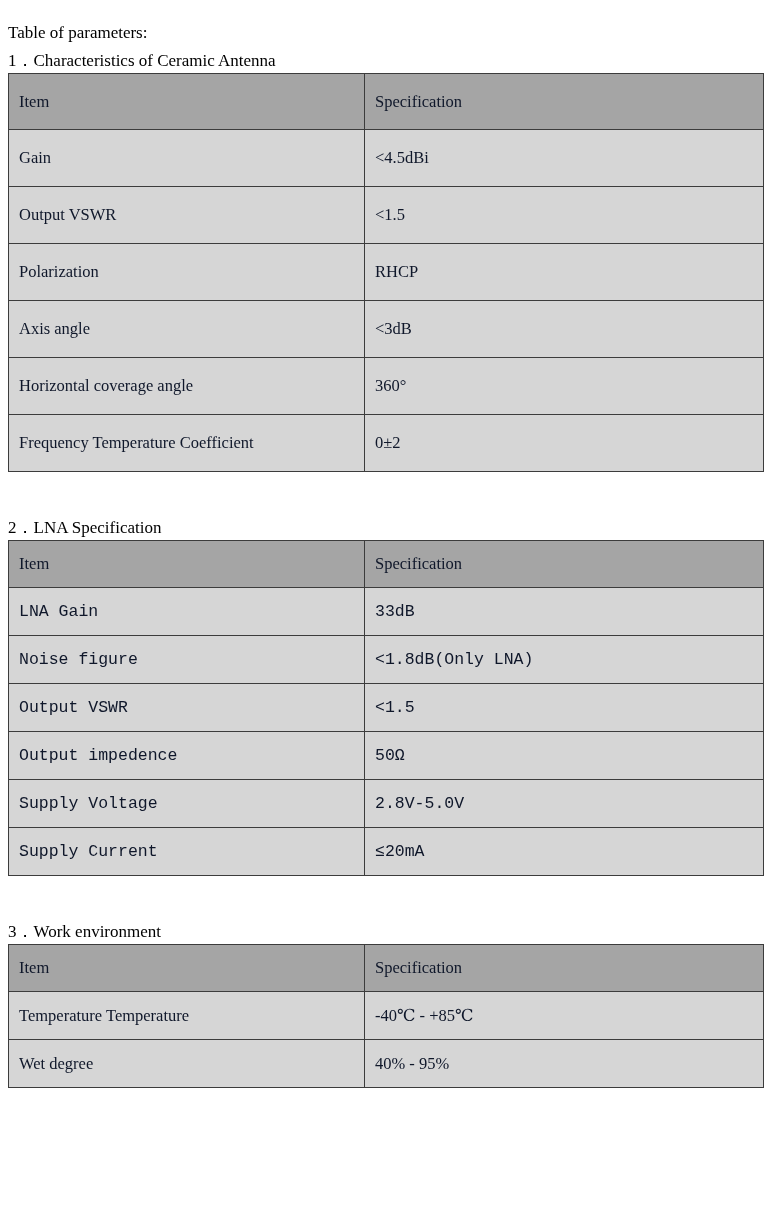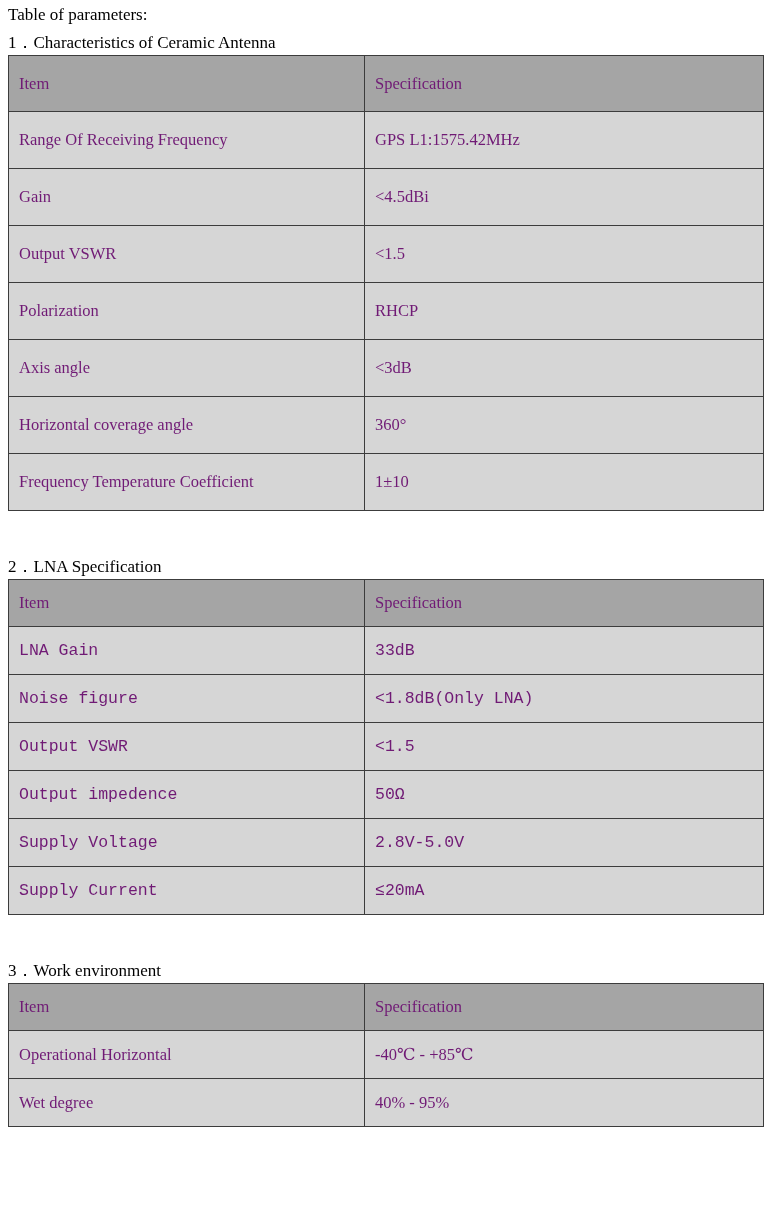--- a/index.html
+++ b/index.html
@@ -18,21 +18,21 @@
   .page {
     position: relative;
     width: 770px;
     height: 1229px;
     box-sizing: border-box;
     padding: 0;
   }
   .intro {
     font-size: 17px;
     line-height: 24px;
-    margin: 3px 0 0 8px;
+    margin: 21px 0 0 8px;
     white-space: pre;
   }
   .section-heading {
     font-size: 17px;
     line-height: 23px;
     margin: 4px 0 0 8px;
     white-space: pre;
   }
   table.spec {
     border-collapse: collapse;
@@ -45,21 +45,21 @@
   table.spec col.c-item { width: 356px; }
   table.spec col.c-spec { width: 399px; }
   table.spec th, table.spec td {
     border: 1px solid #3c3c3c;
     text-align: left;
     vertical-align: middle;
     font-weight: normal;
     font-size: 16.5px;
     padding: 0 0 0 10px;
     background: #d6d6d6;
-    color: #701a75;
+    color: #0f172a;
     overflow: hidden;
     white-space: pre;
   }
   table.spec thead th {
     background: #a5a5a5;
   }
   
   table.t1 thead th { height: 55px; }
   table.t1 tbody td { height: 56px; }
   
@@ -86,24 +86,20 @@
         <col class="c-spec">
       </colgroup>
     <thead>
       <tr>
         <th>Item</th>
         <th>Specification</th>
       </tr>
     </thead>
     <tbody>
       <tr>
-        <td>Range Of Receiving Frequency</td>
-        <td>GPS L1:1575.42MHz</td>
-      </tr>
-      <tr>
         <td>Gain</td>
         <td>&lt;4.5dBi</td>
       </tr>
       <tr>
         <td>Output VSWR</td>
         <td>&lt;1.5</td>
       </tr>
       <tr>
         <td>Polarization</td>
         <td>RHCP</td>
@@ -111,21 +107,21 @@
       <tr>
         <td>Axis angle</td>
         <td>&lt;3dB</td>
       </tr>
       <tr>
         <td>Horizontal coverage angle</td>
         <td>360°</td>
       </tr>
       <tr>
         <td>Frequency Temperature Coefficient</td>
-        <td>1±10</td>
+        <td>0±2</td>
       </tr>
     </tbody>
   </table>
 
   <div class="gap-after-table"></div>
 
   <div class="section-heading">2．LNA Specification</div>
   <div class="heading-to-table"></div>
   <table class="spec t2">
     <colgroup>
@@ -176,21 +172,21 @@
         <col class="c-spec">
       </colgroup>
     <thead>
       <tr>
         <th>Item</th>
         <th>Specification</th>
       </tr>
     </thead>
     <tbody>
       <tr>
-        <td>Operational Horizontal</td>
+        <td>Temperature Temperature</td>
         <td>-40℃ - +85℃</td>
       </tr>
       <tr>
         <td>Wet degree</td>
         <td>40% - 95%</td>
       </tr>
     </tbody>
   </table>
 
 </div>

